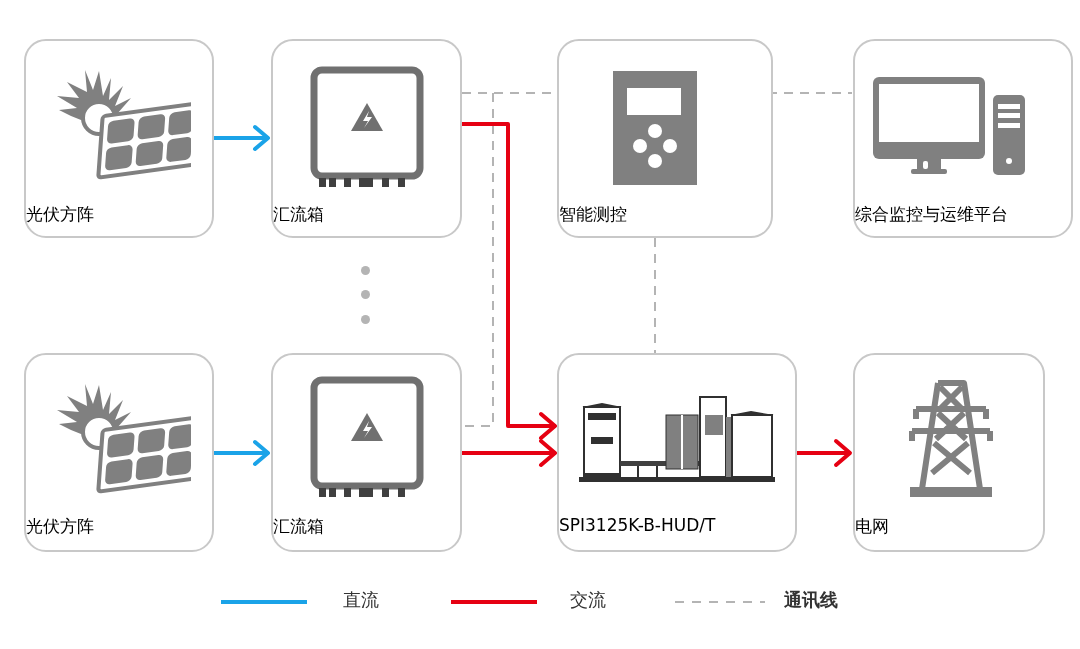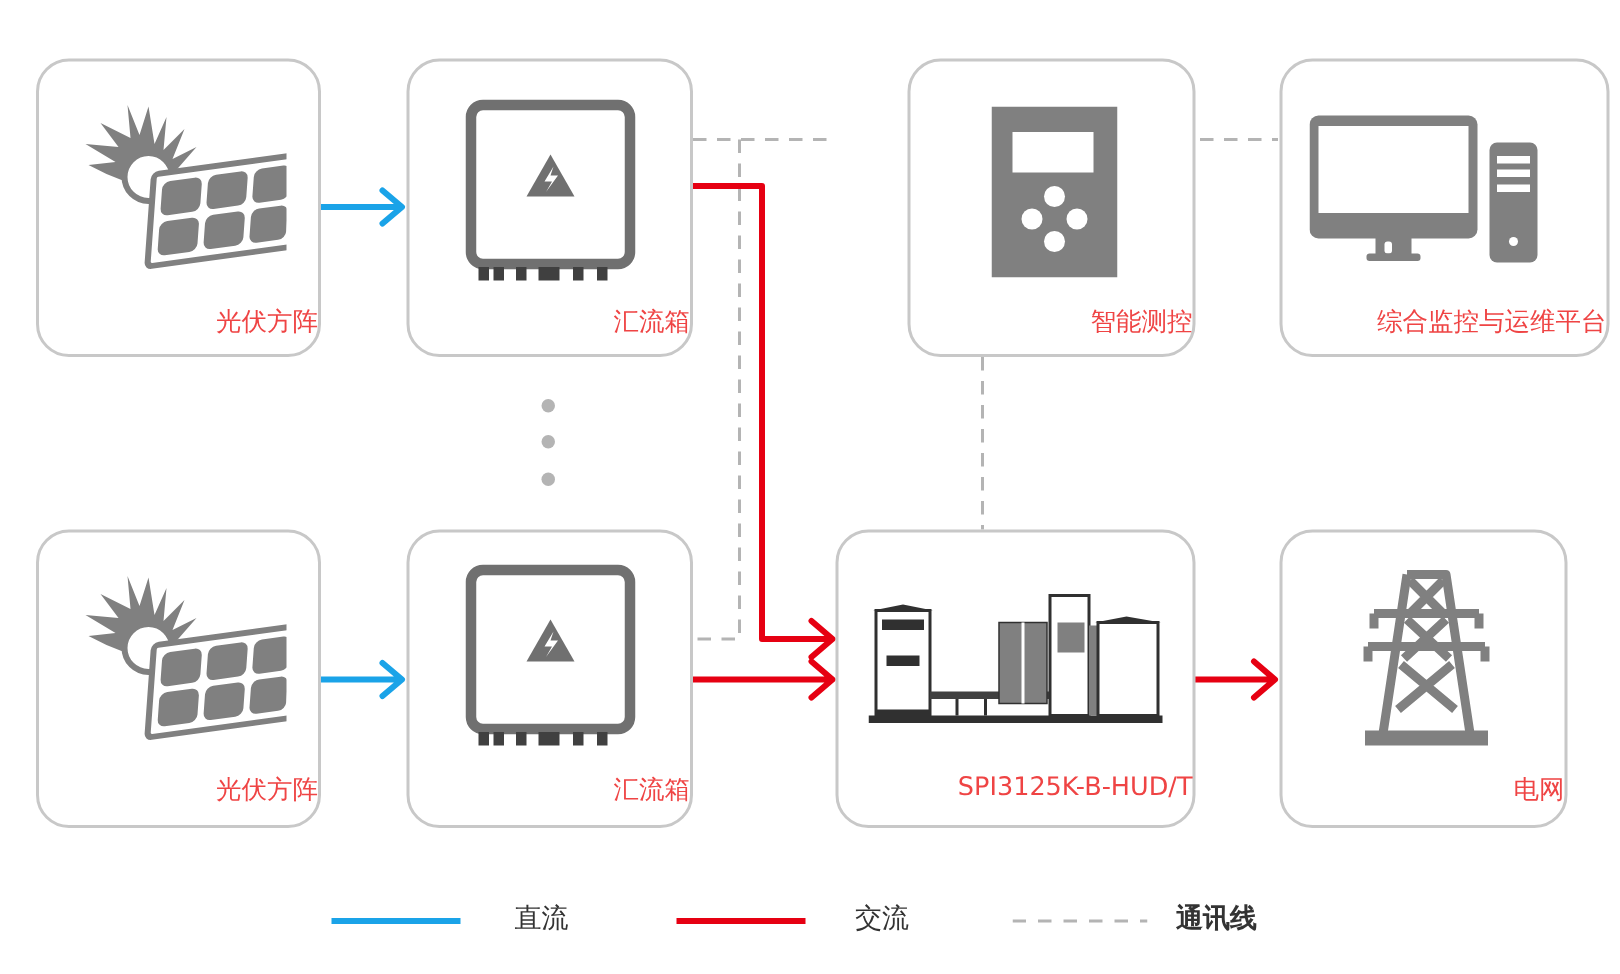--- a/index.html
+++ b/index.html
@@ -1,22 +1,22 @@
 <!DOCTYPE html>
 <html><head>
 <meta charset="utf-8">
 <style>
   html, body { margin: 0; padding: 0; background: #ffffff; }
   body { width: 1080px; height: 649px; position: relative; overflow: hidden;
          font-family: "DejaVu Sans", "Liberation Sans", sans-serif; color: #333333; }
   .node { position: absolute; box-sizing: border-box; border: 2px solid #c8c8c8; border-radius: 22px; background: #ffffff; }
-  .node .label { position: absolute; left: 12px; right: 0; text-align: right; font-size: 17px; color: #ef4444; white-space: nowrap; }
+  .node .label { position: absolute; left: 0; right: 0; text-align: left; font-size: 17px; color: #000000; white-space: nowrap; }
   .node svg.icon { position: absolute; }
   #wires { position: absolute; left: 0; top: 0; }
-  .legend { position: absolute; top: 600px; left: 0; width: 996px; height: 30px; }
+  .legend { position: absolute; top: 588px; left: 0; width: 996px; height: 30px; }
   .legend .item-line { position: absolute; top: 12px; height: 4px; }
   .legend .item-label { position: absolute; top: 0; font-size: 18px; color: #333; }
   .dots span { position: absolute; width: 9px; height: 9px; border-radius: 50%; background: #b4b4b4; }
 </style>
 </head>
 <body>
 
 <svg id="wires" width="1080" height="649">
 
   <g fill="none" stroke="#b4b4b4" stroke-width="2" stroke-dasharray="9,7">
@@ -67,21 +67,21 @@
         <rect x="20" y="113" width="7" height="9"></rect>
       <rect x="35" y="113" width="7" height="9"></rect>
         <rect x="50" y="113" width="14" height="9"></rect>
       <rect x="73" y="113" width="7" height="9"></rect>
         <rect x="89" y="113" width="7" height="9"></rect>
     </g>
   </svg>
   <div class="label" style="top:162px;">汇流箱</div>
 </div>
 
-<div class="node" style="left:557px;top:39px;width:192px;height:199px;margin-left:48px;">
+<div class="node" style="left:557px;top:39px;width:216px;height:199px;">
   <svg class="icon" width="84" height="114" viewBox="0 0 84 114" style="left:54px;top:30px;">
     <rect x="0" y="0" width="84" height="114" fill="#808080"></rect>
     <rect x="14" y="17" width="54" height="27" fill="#fff"></rect>
     <circle cx="42" cy="60" r="7" fill="#fff"></circle>
     <circle cx="27" cy="75" r="7" fill="#fff"></circle>
     <circle cx="57" cy="75" r="7" fill="#fff"></circle>
     <circle cx="42" cy="90" r="7" fill="#fff"></circle>
   </svg>
   <div class="label" style="top:162px;">智能测控</div>
 </div>
@@ -161,21 +161,21 @@
     <rect x="87" y="28" width="32" height="54" fill="#808080" stroke="#303030" stroke-width="1"></rect>
     <rect x="102" y="28" width="2" height="54" fill="#fff"></rect>
 
     <rect x="121" y="10" width="26" height="80" fill="#fff" stroke="#303030" stroke-width="2"></rect>
     <rect x="126" y="28" width="18" height="20" fill="#808080"></rect>
     <rect x="147" y="30" width="6" height="60" fill="#808080"></rect>
 
     <rect x="153" y="28" width="40" height="62" fill="#fff" stroke="#303030" stroke-width="2"></rect>
     <polygon points="151,28 172,24 195,28" fill="#303030"></polygon>
   </svg>
-  <div class="label" style="top:160px;padding-left:40px;">SPI3125K-B-HUD/T</div>
+  <div class="label" style="top:160px;">SPI3125K-B-HUD/T</div>
 </div>
 
 <div class="node" style="left:853px;top:353px;width:192px;height:199px;">
   <svg class="icon" width="90" height="124" viewBox="0 0 90 124" style="left:51px;top:24px;">
     <g fill="none" stroke="#808080" stroke-width="6" stroke-linejoin="round">
       <path d="M32 4 H58 L74 110 M32 4 L16 110"></path>
       <path d="M34 8 L56 30 M56 8 L34 30"></path>
       <path d="M32 34 L60 60 M58 34 L30 60"></path>
       <path d="M28 64 L64 94 M62 64 L26 94"></path>
       <path d="M10 30 H80 M10 30 V40 M80 30 V40"></path>

